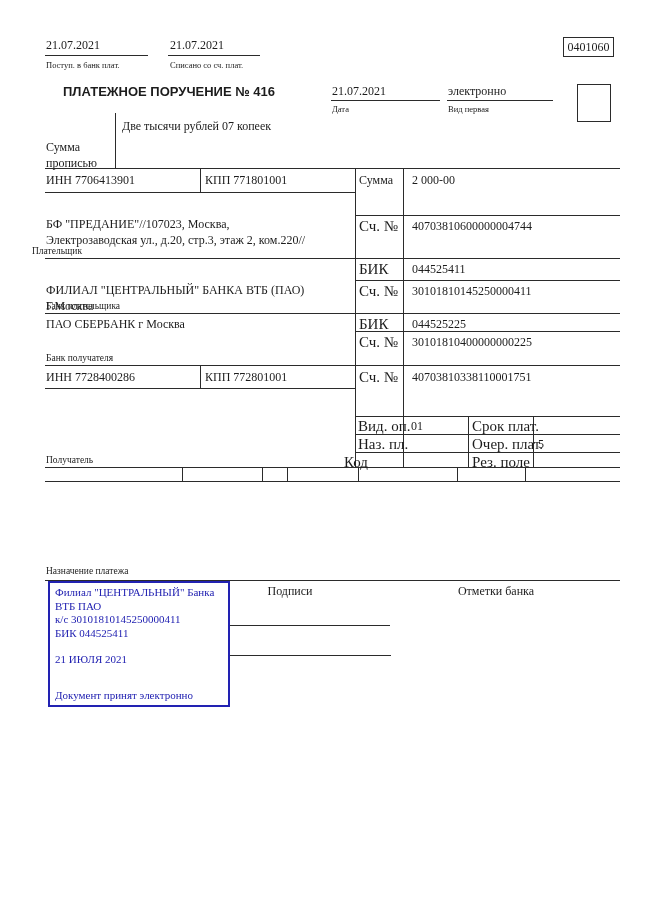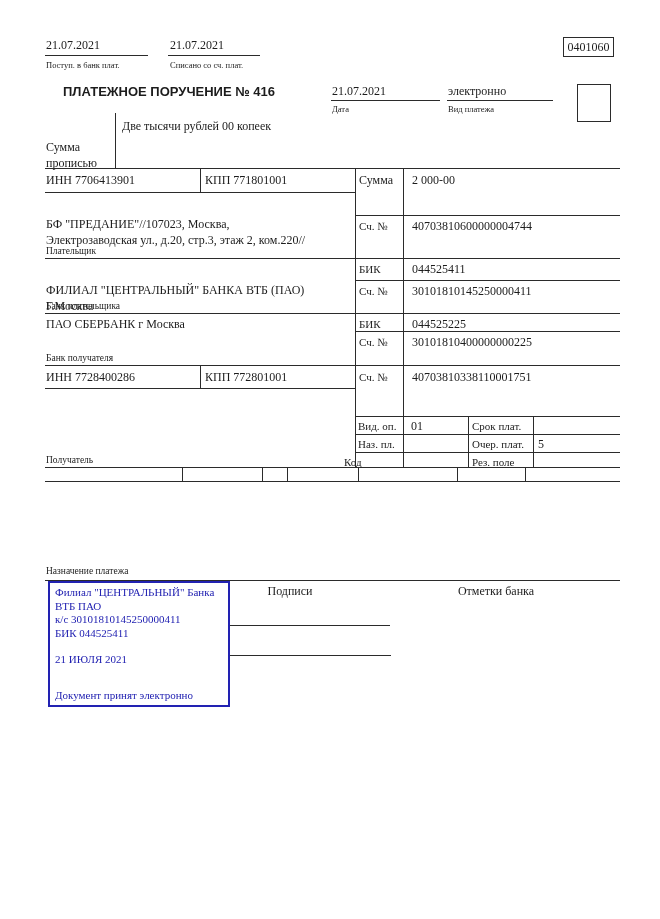--- a/index.html
+++ b/index.html
@@ -5,21 +5,21 @@
   html,body{margin:0;padding:0;background:#e8e8e8;}
   .page{
     position:relative;width:660px;height:919px;background:#ffffff;
     font-family:"Liberation Serif","DejaVu Serif",serif;color:#1c1c1c;
     overflow:hidden;
   }
   .t{position:absolute;font-size:12px;line-height:14px;white-space:nowrap;}
   .wrap{white-space:normal;line-height:16px;margin-top:21px;}
   .sm{position:absolute;font-size:8.5px;line-height:10px;white-space:nowrap;color:#222;}
   .sec{position:absolute;font-size:9.5px;line-height:11px;white-space:nowrap;color:#1c1c1c;}
-  .lblcol{font-size:11px;}
+  .lblcol{font-size:15px;}
   .hl{position:absolute;height:1px;background:#2b2b2b;}
   .vl{position:absolute;width:1px;background:#2b2b2b;}
   .box{position:absolute;border:1px solid #2b2b2b;box-sizing:border-box;}
   .title{position:absolute;font-family:"Liberation Sans","DejaVu Sans",sans-serif;
     font-weight:bold;font-size:13px;white-space:nowrap;}
   .center{text-align:center;}
   .stamp{
     position:absolute;left:48px;top:581px;width:182px;height:126px;
     border:2px solid #2222b2;box-sizing:border-box;color:#2222b2;
     font-size:11px;line-height:13.5px;padding:3px 5px;display:flex;flex-direction:column;
@@ -50,27 +50,27 @@
   <div class="box t center" style="left:563px;top:37px;width:51px;height:20px;line-height:18px;">0401060</div>
 
   <div class="title" style="left:46px;top:84px;margin-left:17px;">ПЛАТЕЖНОЕ ПОРУЧЕНИЕ № 416</div>
 
   <div class="t" style="left:332px;top:84px;">21.07.2021</div>
   <div class="hl" style="left:331px;top:100px;width:109px;"></div>
   <div class="sm" style="left:332px;top:104px;">Дата</div>
 
   <div class="t" style="left:448px;top:84px;">электронно</div>
   <div class="hl" style="left:447px;top:100px;width:106px;"></div>
-  <div class="sm" style="left:448px;top:104px;">Вид платежа</div>
+  <div class="sm" style="left:448px;top:104px;">Вид первая</div>
 
   <div class="box" style="left:577px;top:84px;width:34px;height:38px;"></div>
 
   <div class="t wrap" style="left:46px;top:118px;width:62px;">Сумма прописью</div>
   <div class="vl" style="left:115px;top:113px;height:55px;"></div>
-  <div class="t" style="left:122px;top:119px;">Две тысячи рублей 00 копеек</div>
+  <div class="t" style="left:122px;top:119px;">Две тысячи рублей 07 копеек</div>
 
   <div class="hl" style="left:45px;top:168px;width:575px;"></div>
   <div class="hl" style="left:45px;top:192px;width:310px;"></div>
   <div class="hl" style="left:355px;top:215px;width:265px;"></div>
   <div class="hl" style="left:45px;top:258px;width:575px;"></div>
   <div class="hl" style="left:355px;top:280px;width:265px;"></div>
   <div class="hl" style="left:45px;top:313px;width:575px;"></div>
   <div class="hl" style="left:355px;top:331px;width:265px;"></div>
   <div class="hl" style="left:45px;top:365px;width:575px;"></div>
   <div class="hl" style="left:45px;top:388px;width:310px;"></div>
@@ -95,21 +95,21 @@
   <div class="vl" style="left:525px;top:467px;height:14px;"></div>
 
   <div class="t" style="left:46px;top:173px;">ИНН 7706413901</div>
   <div class="t" style="left:205px;top:173px;">КПП 771801001</div>
   <div class="t" style="left:359px;top:173px;">Сумма</div>
   <div class="t" style="left:412px;top:173px;">2 000-00</div>
 
   <div class="t wrap" style="left:46px;top:195px;width:265px;">БФ "ПРЕДАНИЕ"//107023, Москва, Электрозаводская ул., д.20, стр.3, этаж 2, ком.220//</div>
   <div class="t lblcol" style="left:359px;top:219px;">Сч. №</div>
   <div class="t" style="left:412px;top:219px;">40703810600000004744</div>
-  <div class="sec" style="left:46px;top:246px;">Плательщик</div>
+  <div class="sec" style="left:32px;top:246px;">Плательщик</div>
 
   <div class="t wrap" style="left:46px;top:261px;width:300px;">ФИЛИАЛ "ЦЕНТРАЛЬНЫЙ" БАНКА ВТБ (ПАО) Г.Москва</div>
   <div class="t lblcol" style="left:359px;top:262px;">БИК</div>
   <div class="t" style="left:412px;top:262px;">044525411</div>
   <div class="t lblcol" style="left:359px;top:284px;">Сч. №</div>
   <div class="t" style="left:412px;top:284px;">30101810145250000411</div>
   <div class="sec" style="left:46px;top:301px;">Банк плательщика</div>
 
   <div class="t" style="left:46px;top:317px;">ПАО СБЕРБАНК г Москва</div>
   <div class="t lblcol" style="left:359px;top:317px;">БИК</div>

